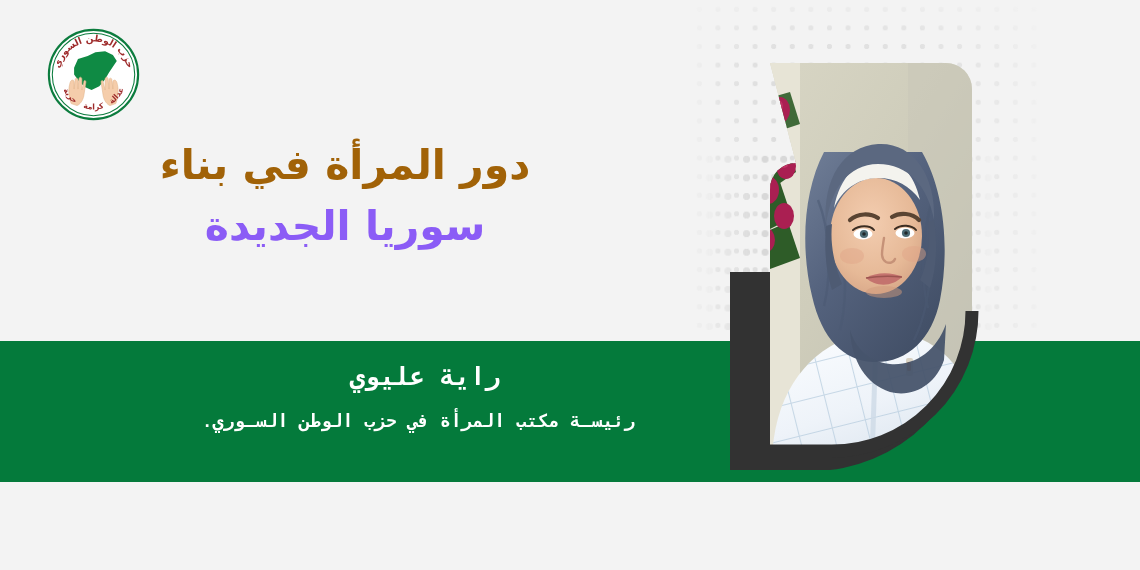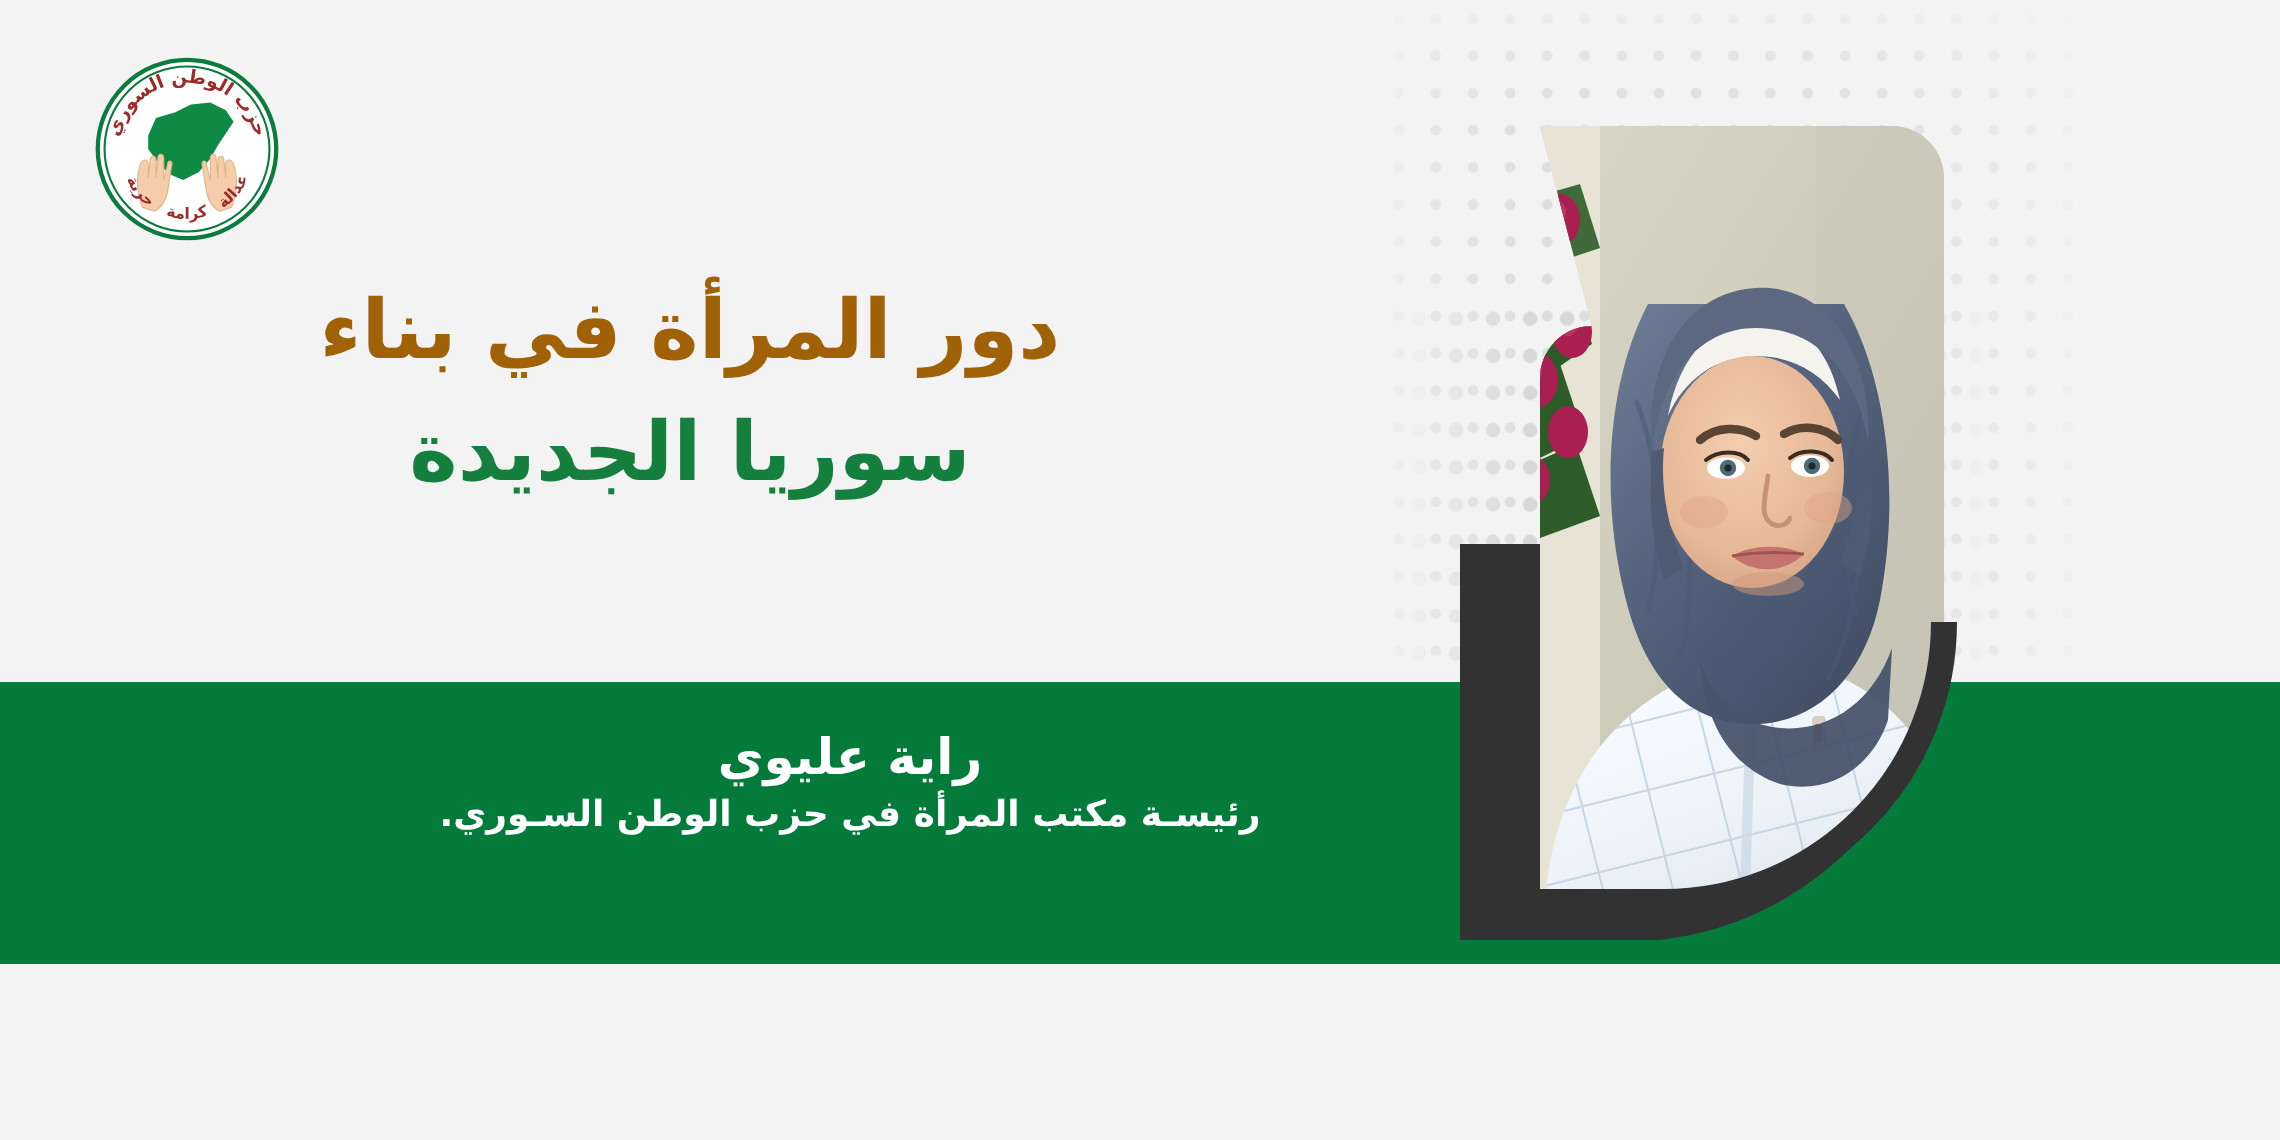--- a/index.html
+++ b/index.html
@@ -93,44 +93,46 @@
     color: #a16207;
     letter-spacing: 0px;
     line-height: 1.25;
     white-space: nowrap;
   }
   .headline .line2 {
     display: block;
     margin-top: 10px;
     font-size: 41px;
     font-weight: 700;
-    color: #15803d;
+    color: #8b5cf6;
     line-height: 1.25;
     white-space: nowrap;
   }
 
   
   .speaker {
     position: absolute;
     right: 505px;
     top: 363px;
     width: 420px;
     text-align: center;
     direction: rtl;
+    font-family: Liberation Mono, monospace;
   }
   .speaker .sp-name {
     display: block;
     font-size: 25px;
     font-weight: 700;
     color: #ffffff;
     line-height: 1.3;
     white-space: nowrap;
   }
   .speaker .sp-role {
     display: block;
+    margin-top: 14px;
     font-size: 18px;
     font-weight: 700;
     color: #ffffff;
     line-height: 1.35;
     white-space: nowrap;
   }
 
   
   .portrait-group {
     position: absolute;

